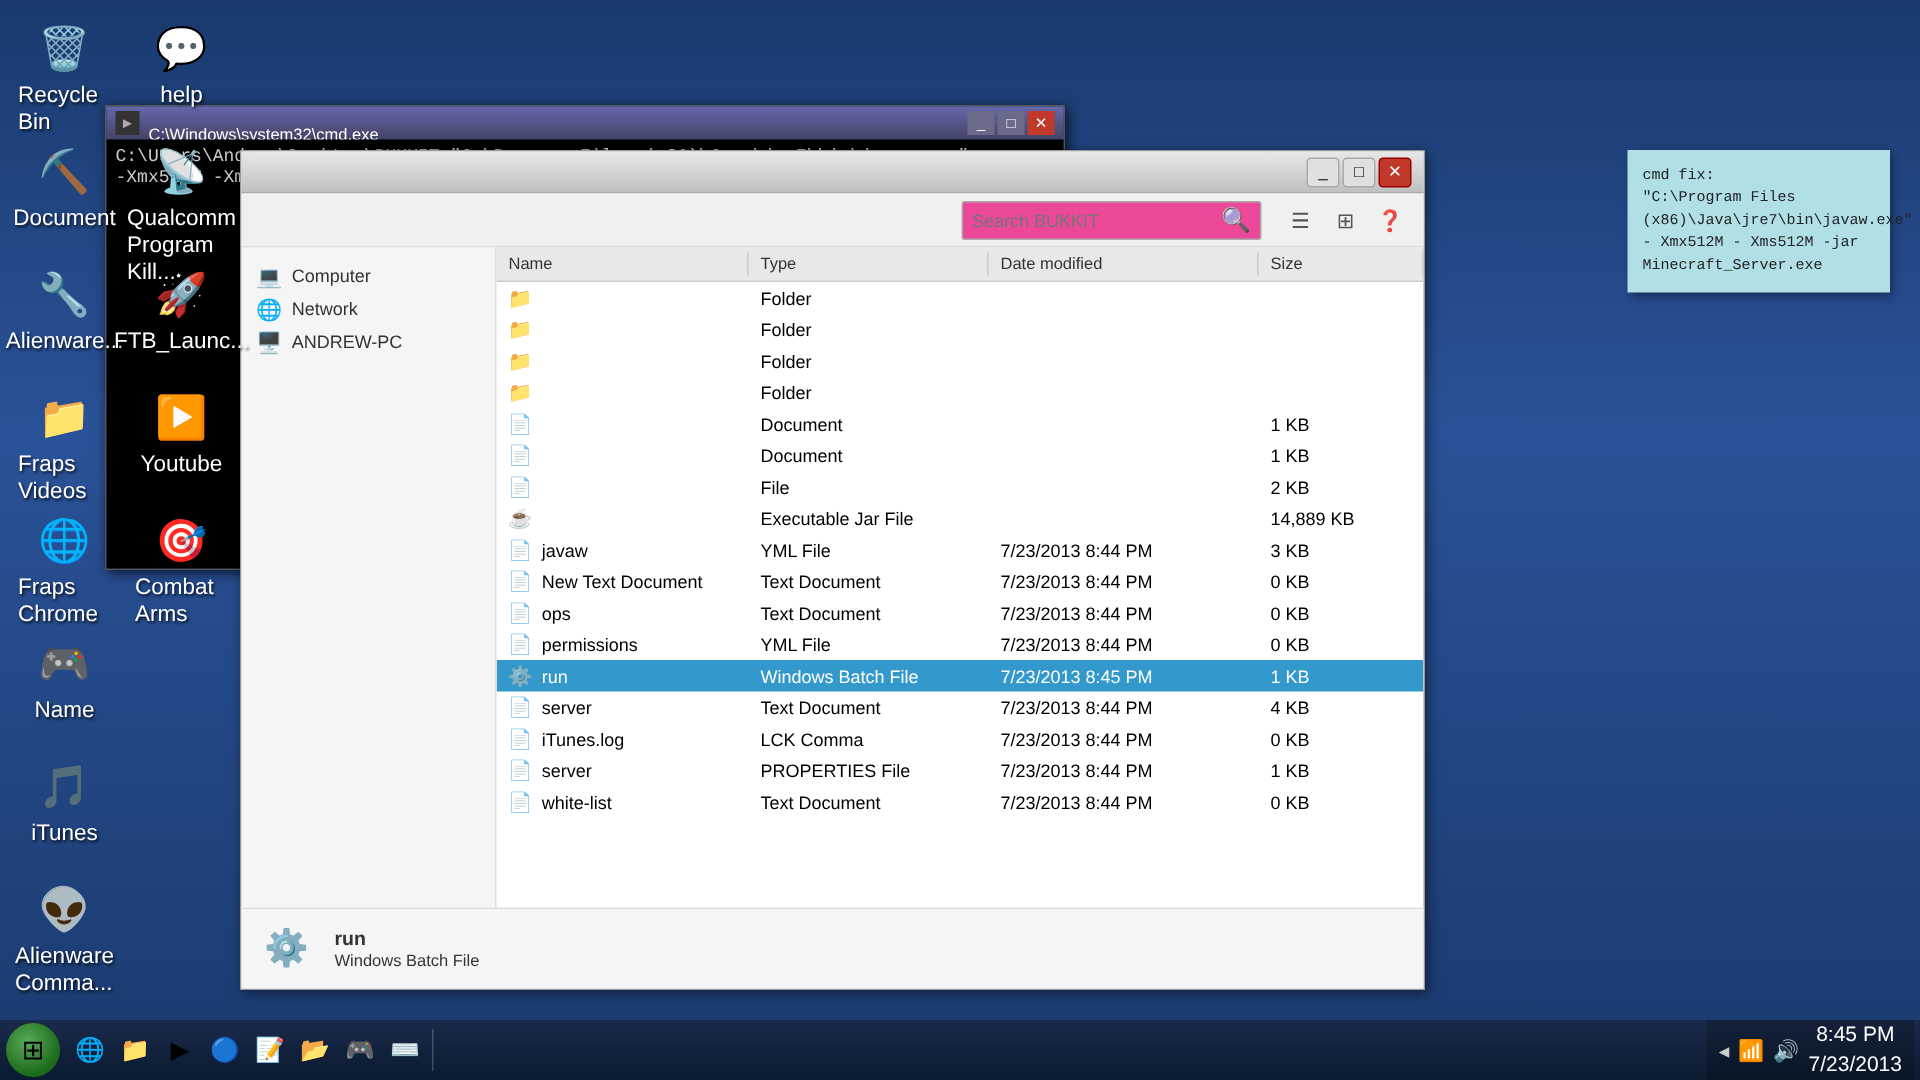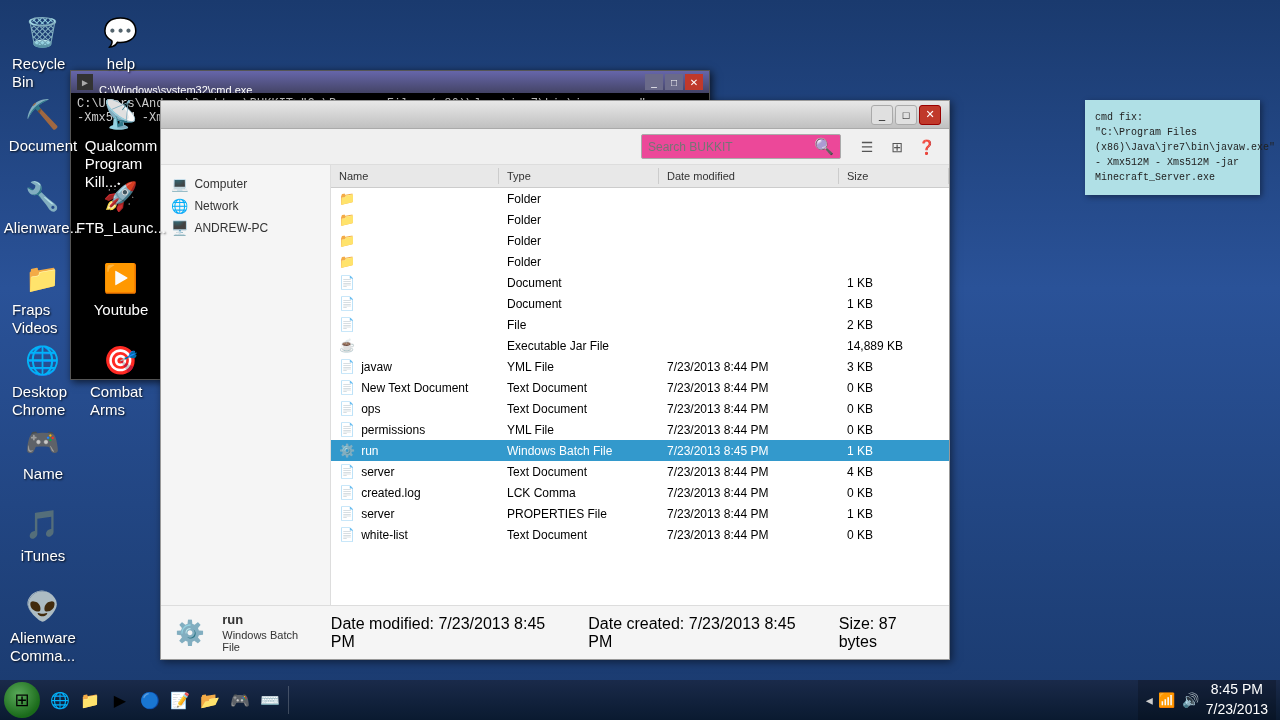--- a/index.html
+++ b/index.html
@@ -610,21 +610,21 @@
                 <span class="file-icon">📄</span>
                 <span>server</span>
               </div>
             <div class="col">Text Document</div>
             <div class="col">7/23/2013 8:44 PM</div>
             <div class="col">4 KB</div>
           </div>
           <div class="file-row">
             <div class="col file-name">
                 <span class="file-icon">📄</span>
-                <span>created.log</span>
+                <span>iTunes.log</span>
               </div>
             <div class="col">LCK Comma</div>
             <div class="col">7/23/2013 8:44 PM</div>
             <div class="col">0 KB</div>
           </div>
           <div class="file-row">
             <div class="col file-name">
                 <span class="file-icon">📄</span>
                 <span>server</span>
               </div>
@@ -643,34 +643,20 @@
           </div>
         </div>
       </div>
     </div>
 
     <div class="explorer-statusbar">
       <div class="status-file-icon">⚙️</div>
       <div class="status-info">
         <div class="filename">run</div>
         <div>Windows Batch File</div>
-      </div>
-      <div class="status-meta">
-        <div>
-          <span>Date modified:</span>
-          <span>7/23/2013 8:45 PM</span>
-        </div>
-        <div>
-          <span>Date created:</span>
-          <span>7/23/2013 8:45 PM</span>
-        </div>
-        <div>
-          <span>Size:</span>
-          <span>87 bytes</span>
-        </div>
       </div>
     </div>
   </div>
 
   <div class="sticky-note">
     <div style="white-space: pre-line; font-size: 10px;">cmd fix:
 "C:\Program Files (x86)\Java\jre7\bin\javaw.exe" - Xmx512M - Xms512M -jar Minecraft_Server.exe</div>
   </div>
 
   <div class="taskbar">
@@ -711,21 +697,21 @@
       <div class="desktop-icon" style="position: absolute; top: 164px; left: 0px;">
     <div class="icon-img">🔧</div>
     <div class="icon-label">Alienware...</div>
   </div>
       <div class="desktop-icon" style="position: absolute; top: 246px; left: 0px;">
     <div class="icon-img">📁</div>
     <div class="icon-label">Fraps Videos</div>
   </div>
       <div class="desktop-icon" style="position: absolute; top: 328px; left: 0px;">
     <div class="icon-img">🌐</div>
-    <div class="icon-label">Desktop Chrome</div>
+    <div class="icon-label">Fraps Chrome</div>
   </div>
       <div class="desktop-icon" style="position: absolute; top: 410px; left: 0px;">
     <div class="icon-img">🎮</div>
     <div class="icon-label">Name</div>
   </div>
       <div class="desktop-icon" style="position: absolute; top: 492px; left: 0px;">
     <div class="icon-img">🎵</div>
     <div class="icon-label">iTunes</div>
   </div>
       <div class="desktop-icon" style="position: absolute; top: 574px; left: 0px;">

